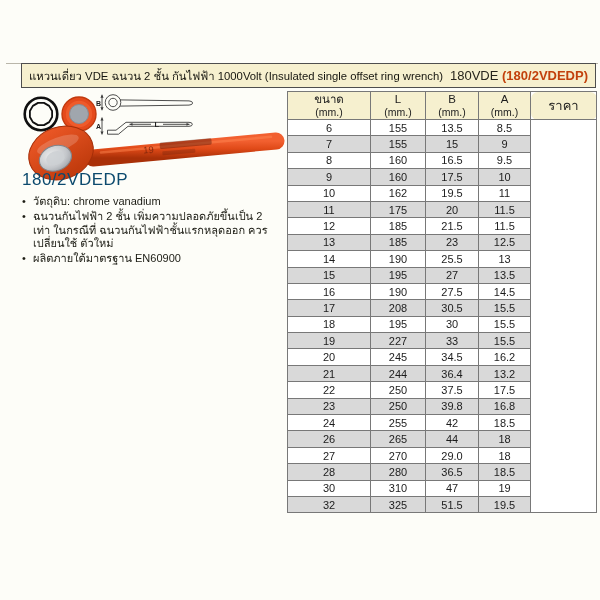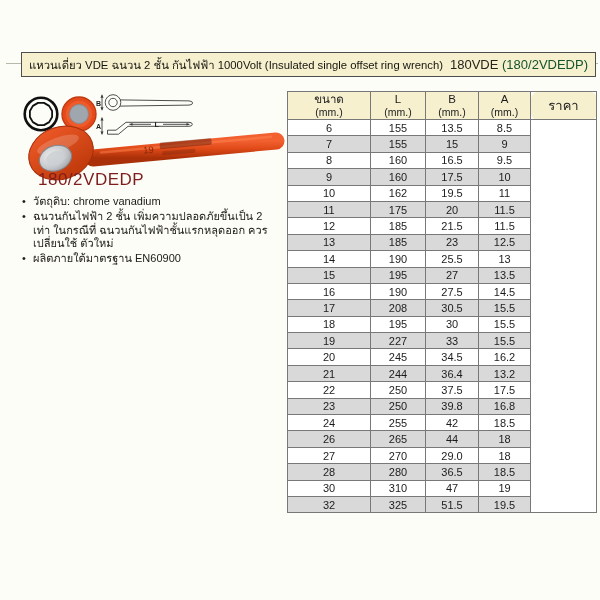--- a/index.html
+++ b/index.html
@@ -2,34 +2,34 @@
 <html><head>
 <meta charset="utf-8">
 <style>
   * { margin:0; padding:0; box-sizing:border-box; }
   html,body { width:600px; height:600px; }
   body { font-family:"Liberation Sans","DejaVu Sans",sans-serif; background:#ffffff; }
   .page { position:relative; width:600px; height:600px; background:#fdfdf8; overflow:hidden; }
 
   .top-rule { position:absolute; left:6px; top:63px; width:592px; height:1px; background:#b9b6aa; }
 
-  .header-bar { position:absolute; left:21px; top:52px; width:575px; height:25px;
+  .header-bar { position:absolute; left:21px; top:63px; width:575px; height:25px;
     background:#f6f0cf; border:1px solid #4e4e4e; display:flex; align-items:center;
     justify-content:space-between; padding:7px 7px; }
   .header-title { font-size:11.3px; color:#15150f; white-space:nowrap; overflow:hidden; }
   .header-model { font-size:13px; color:#26241c; white-space:nowrap; }
-  .model-red { color:#14532d; }
+  .model-red { color:#c2410c;font-weight:bold; }
 
   .left-panel { position:absolute; left:21px; top:92px; width:268px; height:440px; }
   .diagram-row { position:absolute; left:0; top:0; width:268px; height:46px; }
   .ring-profile { position:absolute; left:1px; top:3px; }
   .cross-section { position:absolute; left:39px; top:3px; }
   .dim-drawing { position:absolute; left:74px; top:1px; }
   .wrench { position:absolute; left:2px; top:28px; }
-  .product-code { position:absolute; left:1px; top:78px; font-size:17px; color:#7f1d1d; letter-spacing:0.5px;margin-left:16px; }
+  .product-code { position:absolute; left:1px; top:78px; font-size:17px; color:#0c4a6e; letter-spacing:0.5px; }
   .features { position:absolute; left:1px; top:103px; width:258px; list-style:none; }
   .features li { position:relative; padding-left:11px; font-size:11px; 
     color:#1c1c14; line-height:13.5px; margin-bottom:1.5px; }
   .features li::before { content:"\2022"; position:absolute; left:0; top:0; }
 
   table.spec-table { position:absolute; left:287px; top:91px; width:309px;
     border-collapse:collapse; table-layout:fixed; font-size:11px; color:#1c1c1c;
     border:1.5px solid #4e4e4e; background:#ffffff; }
   .spec-table th, .spec-table td { border:1px solid #787878; text-align:center;
     vertical-align:middle; padding:0; overflow:hidden; }

